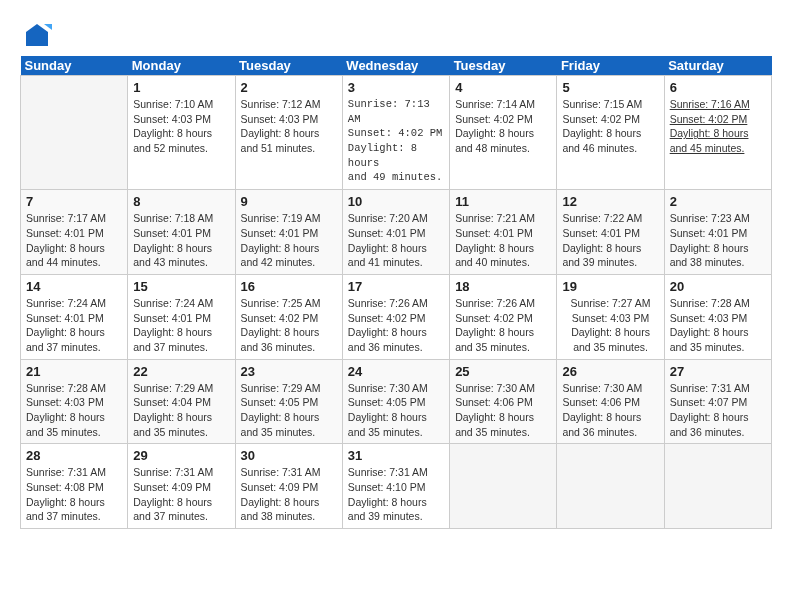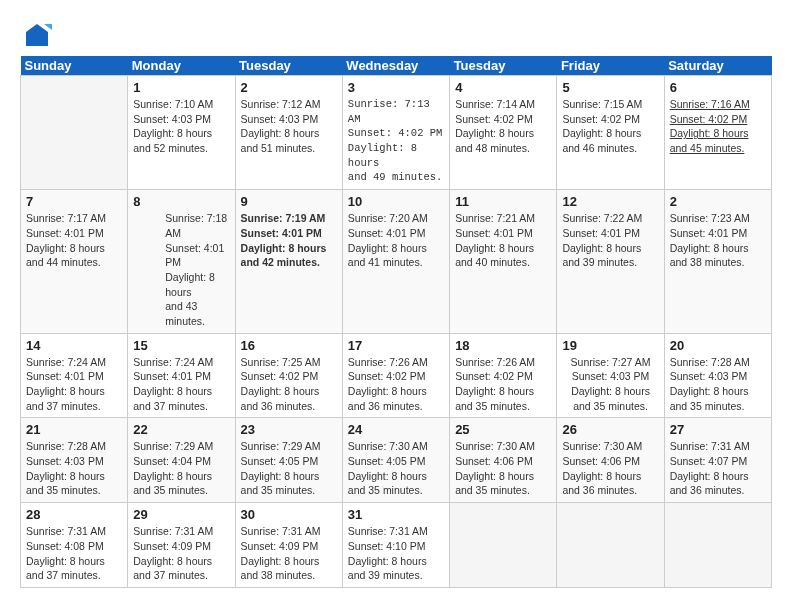--- a/index.html
+++ b/index.html
@@ -171,28 +171,28 @@
       <tr>
         <td>
           <span class="day-number">7</span>
           <div class="day-info" style="white-space: pre-line;">Sunrise: 7:17 AM
 Sunset: 4:01 PM
 Daylight: 8 hours
 and 44 minutes.</div>
         </td>
         <td>
           <span class="day-number">8</span>
-          <div class="day-info" style="white-space: pre-line; margin-left: 32px;">Sunrise: 7:18 AM
+          <div class="day-info" style="white-space: pre-line;">Sunrise: 7:18 AM
 Sunset: 4:01 PM
 Daylight: 8 hours
 and 43 minutes.</div>
         </td>
         <td>
           <span class="day-number">9</span>
-          <div class="day-info" style="white-space: pre-line; font-weight: bold;">Sunrise: 7:19 AM
+          <div class="day-info" style="white-space: pre-line;">Sunrise: 7:19 AM
 Sunset: 4:01 PM
 Daylight: 8 hours
 and 42 minutes.</div>
         </td>
         <td>
           <span class="day-number">10</span>
           <div class="day-info" style="white-space: pre-line;">Sunrise: 7:20 AM
 Sunset: 4:01 PM
 Daylight: 8 hours
 and 41 minutes.</div>

